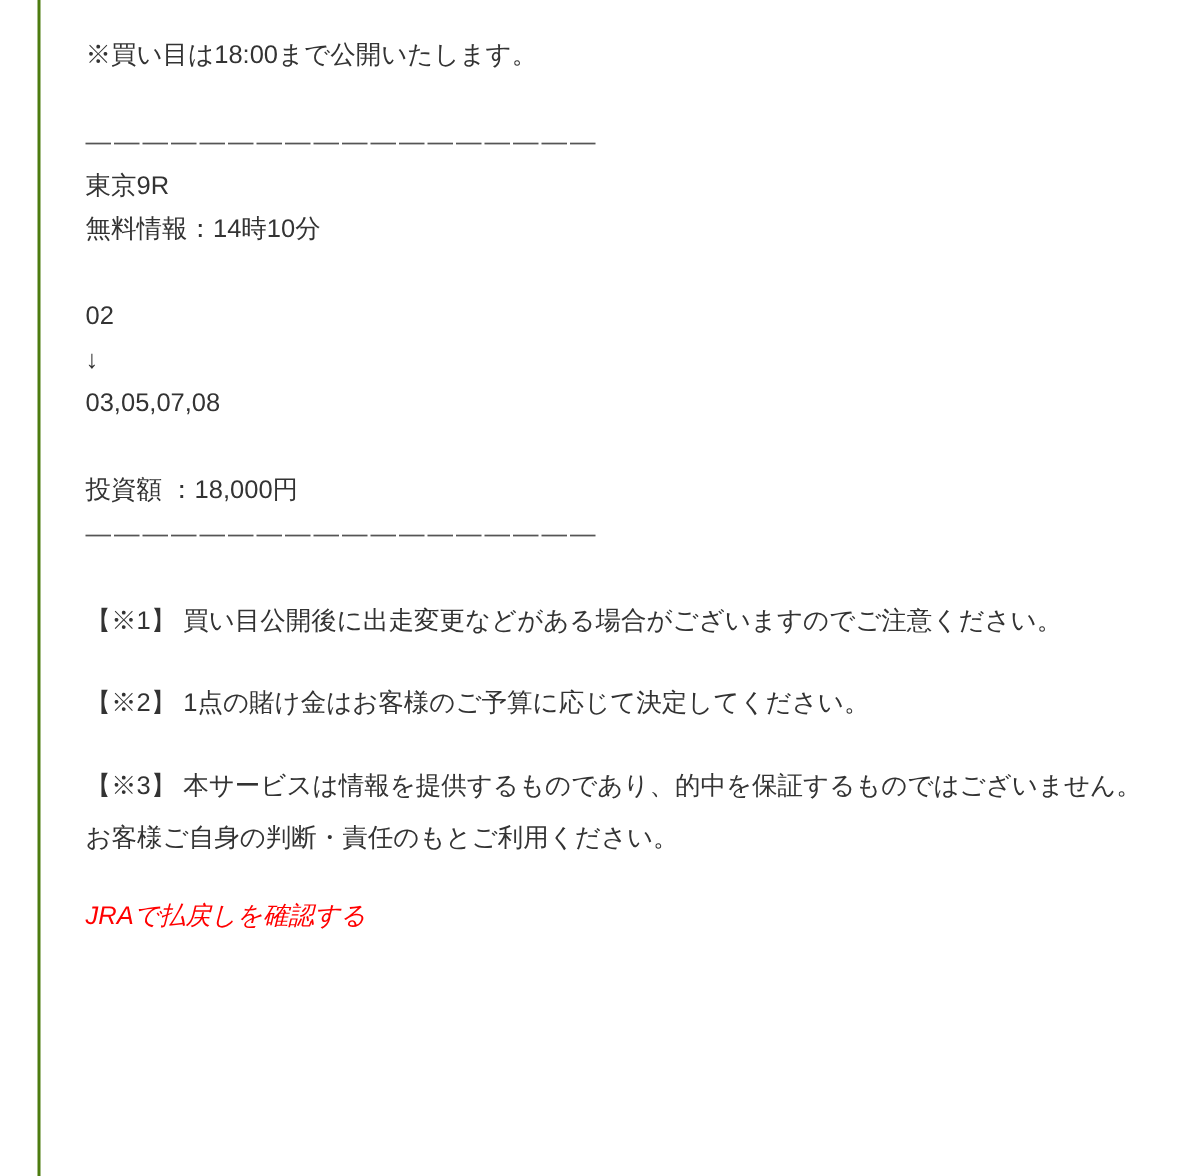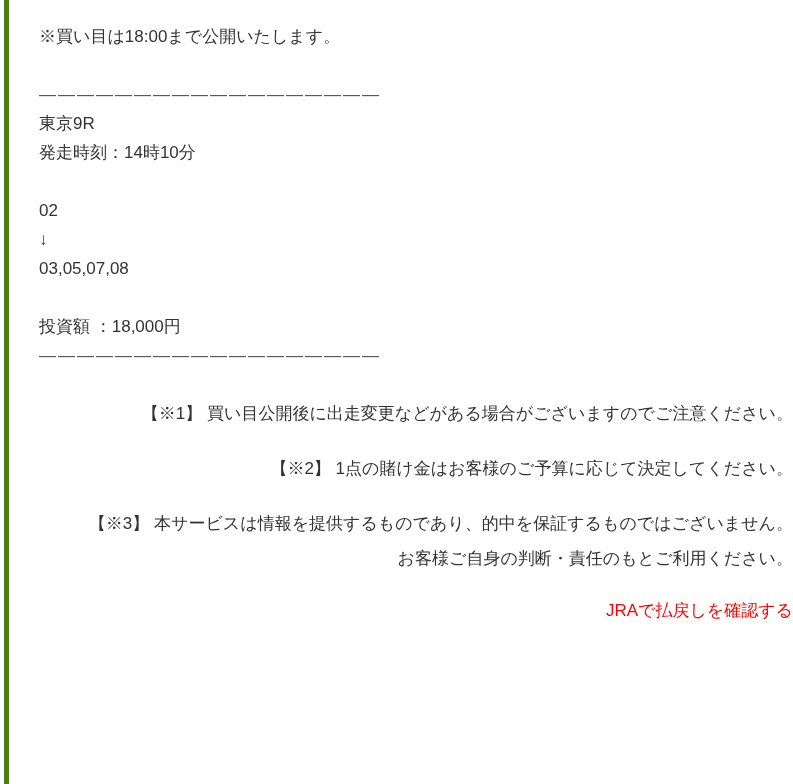--- a/index.html
+++ b/index.html
@@ -10,39 +10,38 @@
   body {
     width: 793px;
     height: 784px;
     overflow: hidden;
     position: relative;
     font-family: "Liberation Sans", sans-serif;
     color: #333333;
   }
   .content {
     box-sizing: border-box;
-    margin-left: 4px;
-    border-left: 5px solid #4d7c0f;
+    margin-left: 25px;
+    border-left: 2px solid #4d7c0f;
     padding-left: 30px;
     padding-top: 22px;
     min-height: 784px;
   }
   .main-block .line {
     height: 29px;
     line-height: 29px;
     font-size: 17px;
     white-space: pre;
   }
   .main-block .sep {
     color: #555555;
     letter-spacing: 2px;
   }
   .notes-block {
     margin-top: 26px;
-    text-align: right;
   }
   .note {
     font-size: 17px;
     line-height: 35px;
     margin: 0 0 20px 0;
   }
   .note .note-line {
     white-space: pre;
   }
   .note .no-wrap {
@@ -51,33 +50,34 @@
   }
   .link-row {
     margin-top: 20px;
     line-height: 30px;
     font-size: 17px;
   }
   .red-link {
     color: #ff0000;
     text-decoration: none;
     cursor: pointer;
+    font-style: italic;
   }
 </style>
 </head>
 <body>
 
 <div class="content">
 
   <div class="main-block">
     <div class="line">※買い目は18:00まで公開いたします。</div>
     <div class="line"></div>
     <div class="line sep">――――――――――――――――――</div>
     <div class="line">東京9R</div>
-    <div class="line">発走時刻：14時10分</div>
+    <div class="line">無料情報：14時10分</div>
     <div class="line"></div>
     <div class="line">02</div>
     <div class="line">↓</div>
     <div class="line">03,05,07,08</div>
     <div class="line"></div>
     <div class="line">投資額 ：18,000円</div>
     <div class="line sep">――――――――――――――――――</div>
   </div>
 
   <div class="notes-block">

